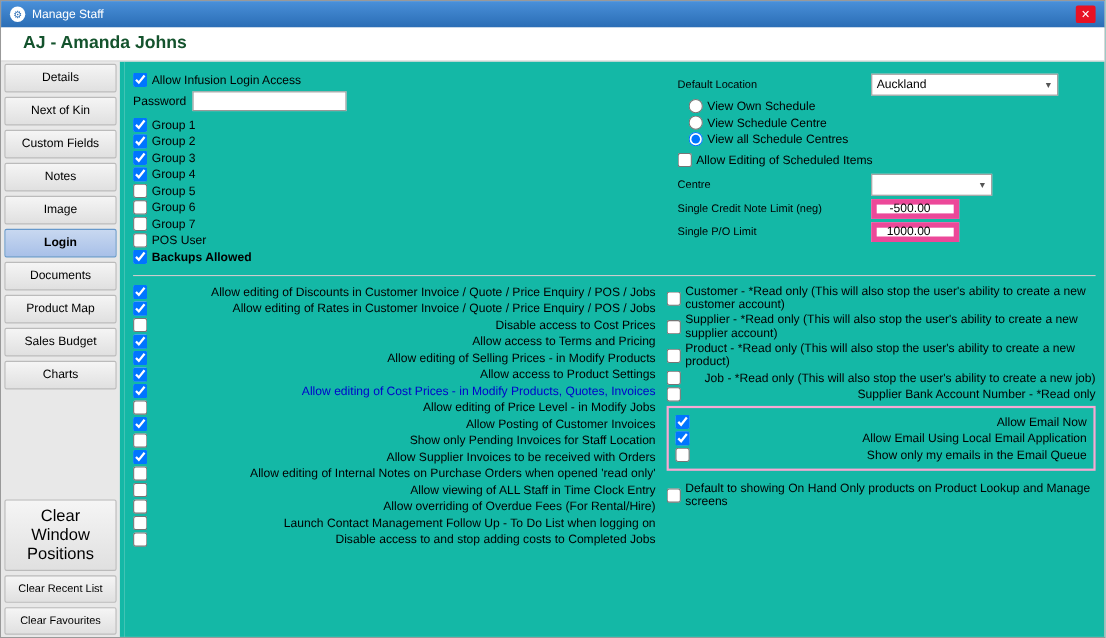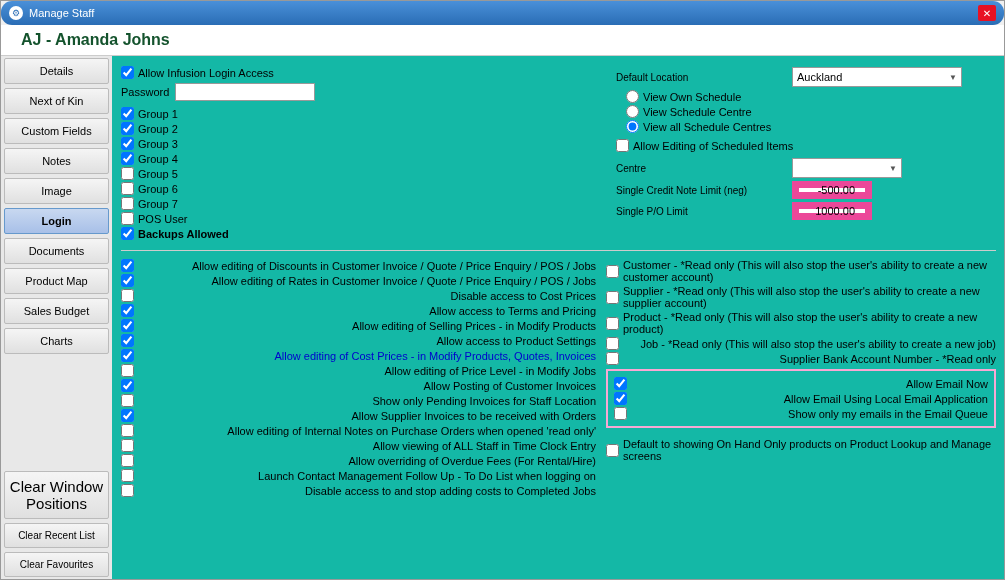--- a/index.html
+++ b/index.html
@@ -1,30 +1,30 @@
 <!DOCTYPE html>
 <html><head>
   <meta charset="utf-8">
   <style>
     * { box-sizing: border-box; margin: 0; padding: 0; }
     body { font-family: 'Segoe UI', Tahoma, Geneva, Verdana, sans-serif; font-size: 11px; background: #f0f0f0; }
     
     .window { width: 1005px; height: 580px; border: 1px solid #999; background: #f0f0f0; display: flex; flex-direction: column; }
     
-    .title-bar { background: linear-gradient(to bottom, #4a90d9, #2a6db5); color: white; padding: 4px 8px; display: flex; align-items: center; justify-content: space-between; height: 24px; border-radius: 11px; }
+    .title-bar { background: linear-gradient(to bottom, #4a90d9, #2a6db5); color: white; padding: 4px 8px; display: flex; align-items: center; justify-content: space-between; height: 24px; }
     .title-bar-left { display: flex; align-items: center; gap: 6px; }
     .title-bar-icon { width: 14px; height: 14px; background: #fff; border-radius: 50%; display: flex; align-items: center; justify-content: center; }
     .title-bar-icon::before { content: '⚙'; font-size: 9px; color: #2a6db5; }
     .close-btn { background: #e81123; border: none; color: white; width: 18px; height: 16px; cursor: pointer; font-size: 10px; display: flex; align-items: center; justify-content: center; border-radius: 2px; }
     
     .page-title { background: white; padding: 6px 20px; font-size: 16px; font-weight: bold; color: #14532d; border-bottom: 1px solid #ccc; }
     
     .content { display: flex; flex: 1; overflow: hidden; }
     
-    .sidebar { width: 112px; background: #e8e8e8; border-right: 1px solid #14b8a6; display: flex; flex-direction: column; }
+    .sidebar { width: 112px; background: #e8e8e8; border-right: 4px solid #14b8a6; display: flex; flex-direction: column; }
     .sidebar-btn { padding: 6px 4px; text-align: center; cursor: pointer; border: 1px solid #bbb; margin: 2px 3px; background: linear-gradient(to bottom, #f5f5f5, #e0e0e0); font-size: 11px; color: #000; border-radius: 2px; }
     .sidebar-btn.active { background: linear-gradient(to bottom, #c8d8f0, #a8c0e8); border-color: #6699cc; font-weight: bold; }
     .sidebar-spacer { flex: 1; }
     .sidebar-bottom { display: flex; flex-direction: column; }
     
     .main { flex: 1; padding: 8px; overflow-y: auto; background: #14b8a6; }
     
     .top-section { display: flex; gap: 20px; margin-bottom: 8px; }
     .left-col { flex: 1; }
     .right-col { width: 380px; }
@@ -37,21 +37,21 @@
     .field-row { display: flex; align-items: center; gap: 6px; margin: 3px 0; }
     .field-label { width: 170px; text-align: left; font-size: 10px; }
     
     .dropdown { border: 1px solid #999; background: white; height: 20px; width: 170px; display: flex; align-items: center; justify-content: space-between; padding: 0 4px; font-size: 11px; }
     .dropdown-small { border: 1px solid #999; background: white; height: 20px; width: 110px; display: flex; align-items: center; justify-content: space-between; padding: 0 4px; font-size: 11px; }
     .dropdown-arrow { font-size: 8px; color: #555; }
     
     .radio-row { display: flex; align-items: center; gap: 4px; margin: 2px 0; font-size: 11px; }
     .radio-row input[type=radio] { margin: 0; }
     
-    .number-field { border: 7px solid #ec4899; background: white; height: 18px; width: 80px; text-align: right; padding-right: 10px; font-size: 11px; display: flex; align-items: center; justify-content: flex-end; }
+    .number-field { border: 5px solid #ec4899; background: white; height: 18px; width: 80px; text-align: right; padding-right: 21px; font-size: 11px; display: flex; align-items: center; justify-content: flex-end; }
     
     .divider { border: none; border-top: 1px solid #ccc; margin: 6px 0; }
     
     .perm-section { display: flex; gap: 10px; }
     .perm-left { flex: 1; }
     .perm-right { width: 390px; }
     
     .perm-row { display: flex; align-items: center; gap: 4px; margin: 2px 0; font-size: 11px; justify-content: space-between; }
     .perm-row input[type=checkbox] { margin: 0; flex-shrink: 0; }
     .perm-text { font-size: 11px; }

